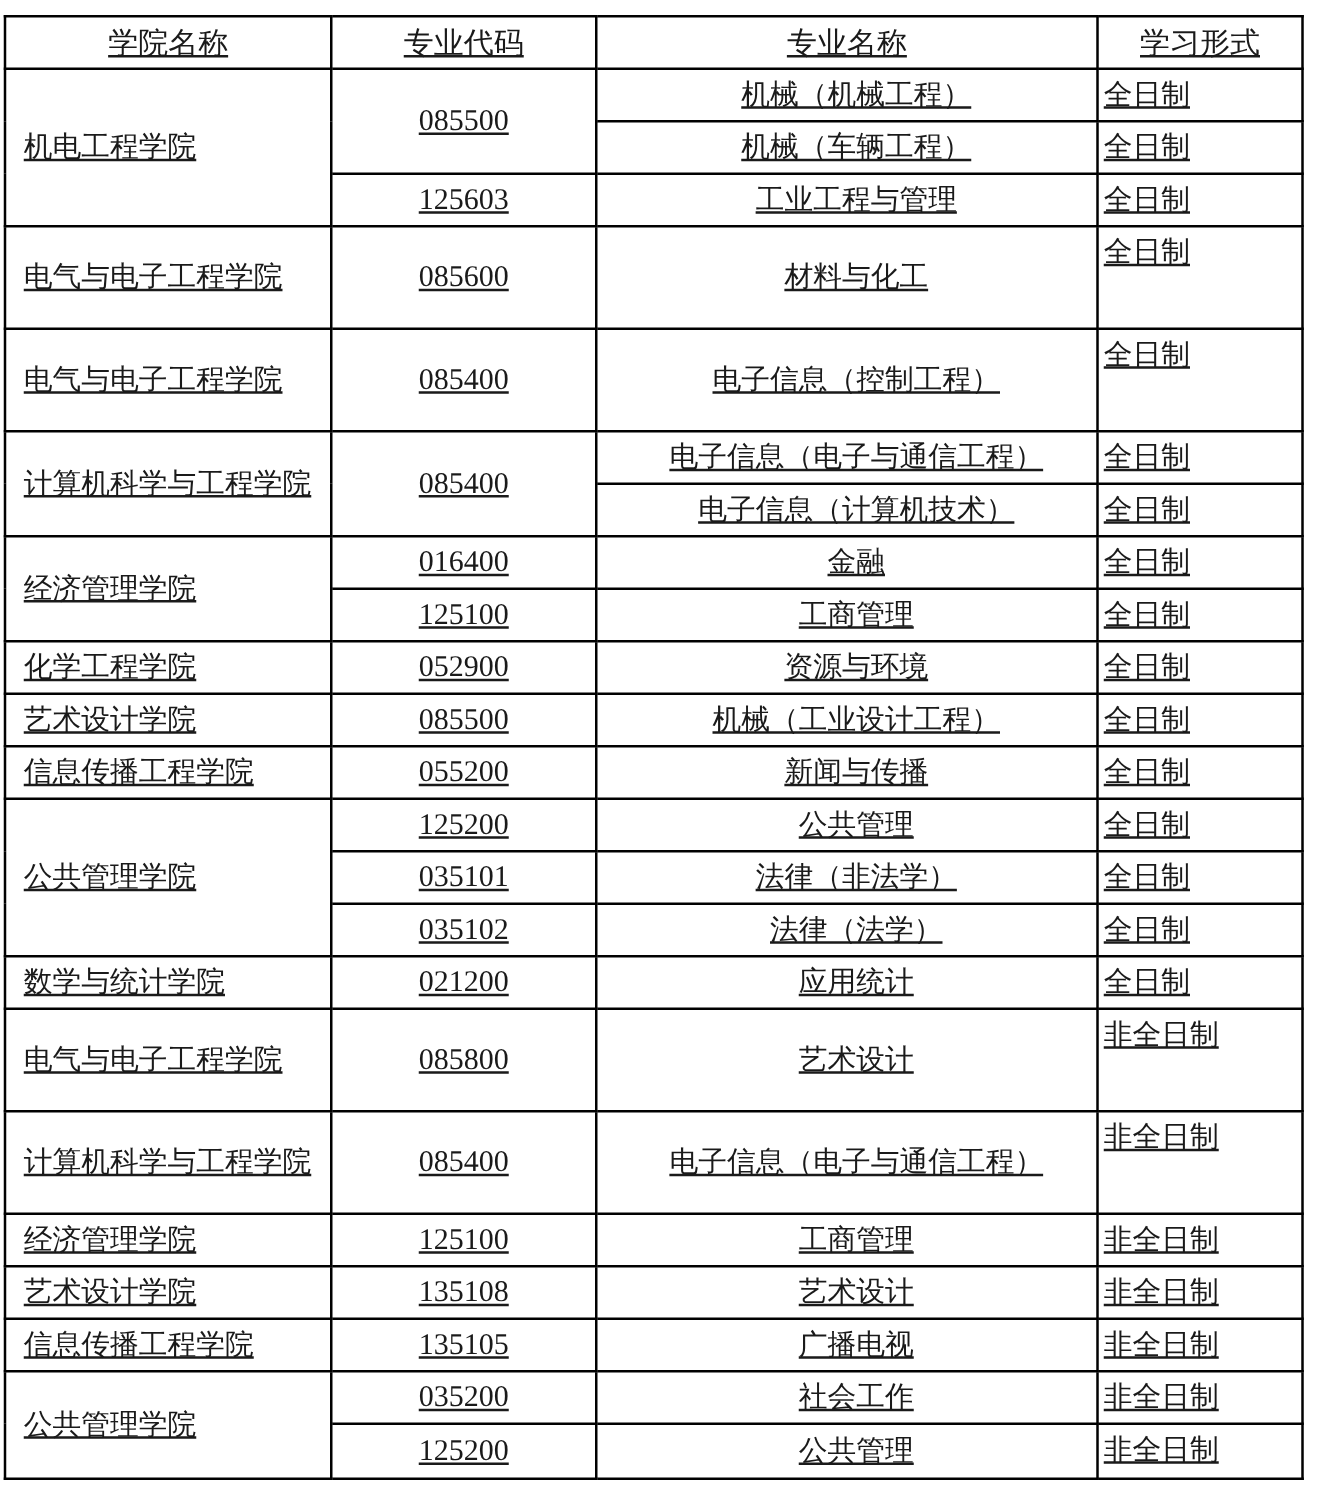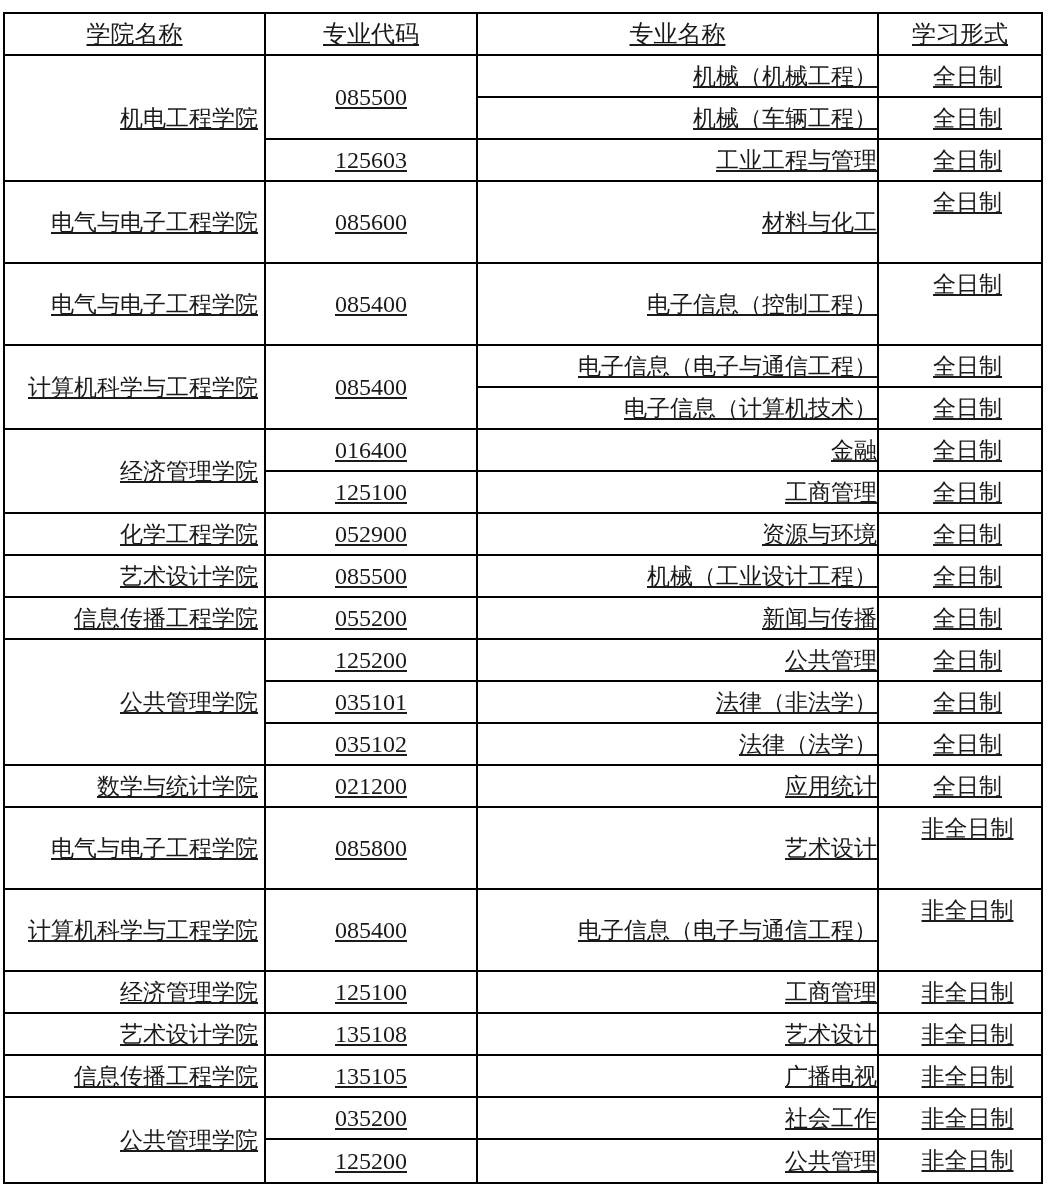--- a/index.html
+++ b/index.html
@@ -4,24 +4,24 @@
 <style>
   html, body { margin: 0; padding: 0; background: #ffffff; }
   body { width: 1054px; height: 1192px; position: relative; overflow: hidden;
          font-family: "DejaVu Serif", "Liberation Serif", serif; color: #1a1a1a; }
   table { position: absolute; left: 3px; top: 12px; border-collapse: collapse;
           table-layout: fixed; width: 1038px; text-decoration: underline; }
   td, th { border: 2px solid #000; padding: 0; font-weight: normal; font-size: 23px;
            line-height: 40px; vertical-align: middle; overflow: hidden; }
   th { height: 40px; text-align: center; font-size: 24px; }
   col.c1 { width: 261px; } col.c2 { width: 212px; } col.c3 { width: 401px; } col.c4 { width: 164px; }
-  .college { text-align: right; padding-left: 14px; padding-right: 6px; line-height: 40px; }
+  .college { text-align: left; padding-left: 14px; padding-right: 6px; line-height: 40px; }
   .code { text-align: center; font-family: "Liberation Serif", "DejaVu Serif", serif; font-size: 24px; }
-  .major { text-align: right; padding-left: 15px; }
-  .form { text-align: center; padding-left: 15px; vertical-align: top; }
+  .major { text-align: center; padding-left: 15px; }
+  .form { text-align: left; padding-left: 4px; vertical-align: top; }
   tr.h40 td { height: 40px; }
   tr.h80 td { height: 80px; }
 </style>
 </head>
 <body>
 
 <table>
   <colgroup>
       <col class="c1">
       <col class="c2">

